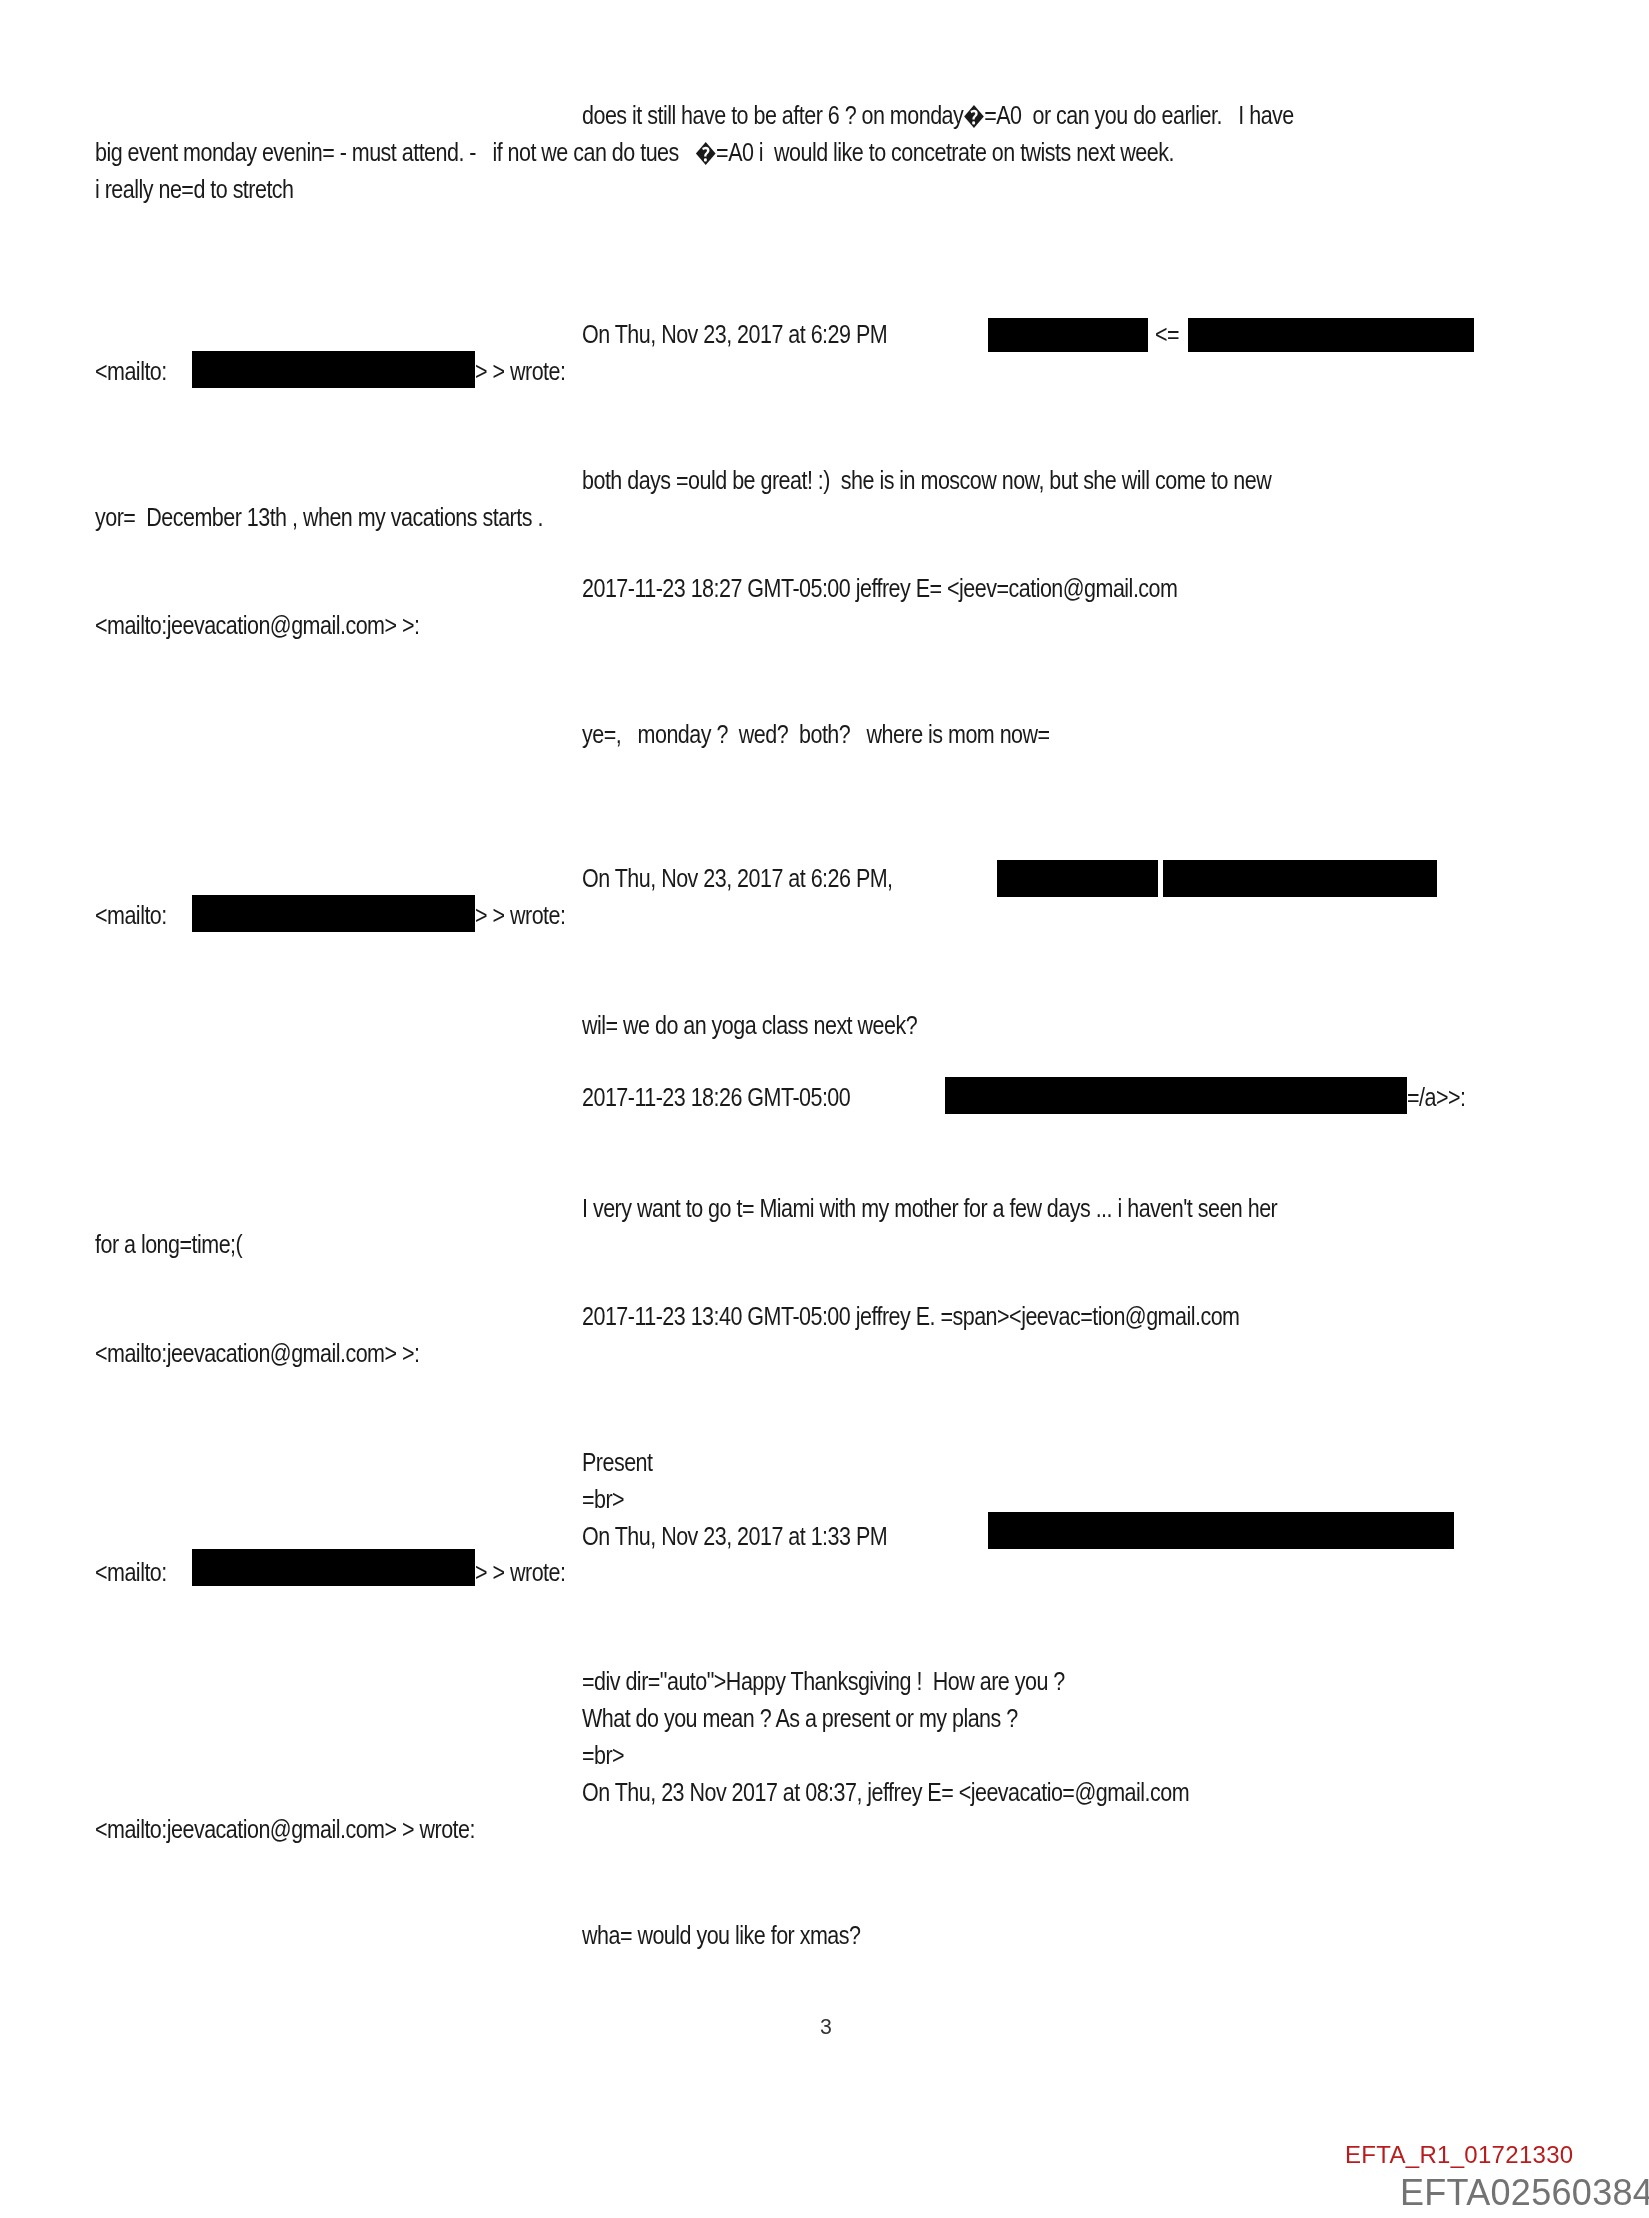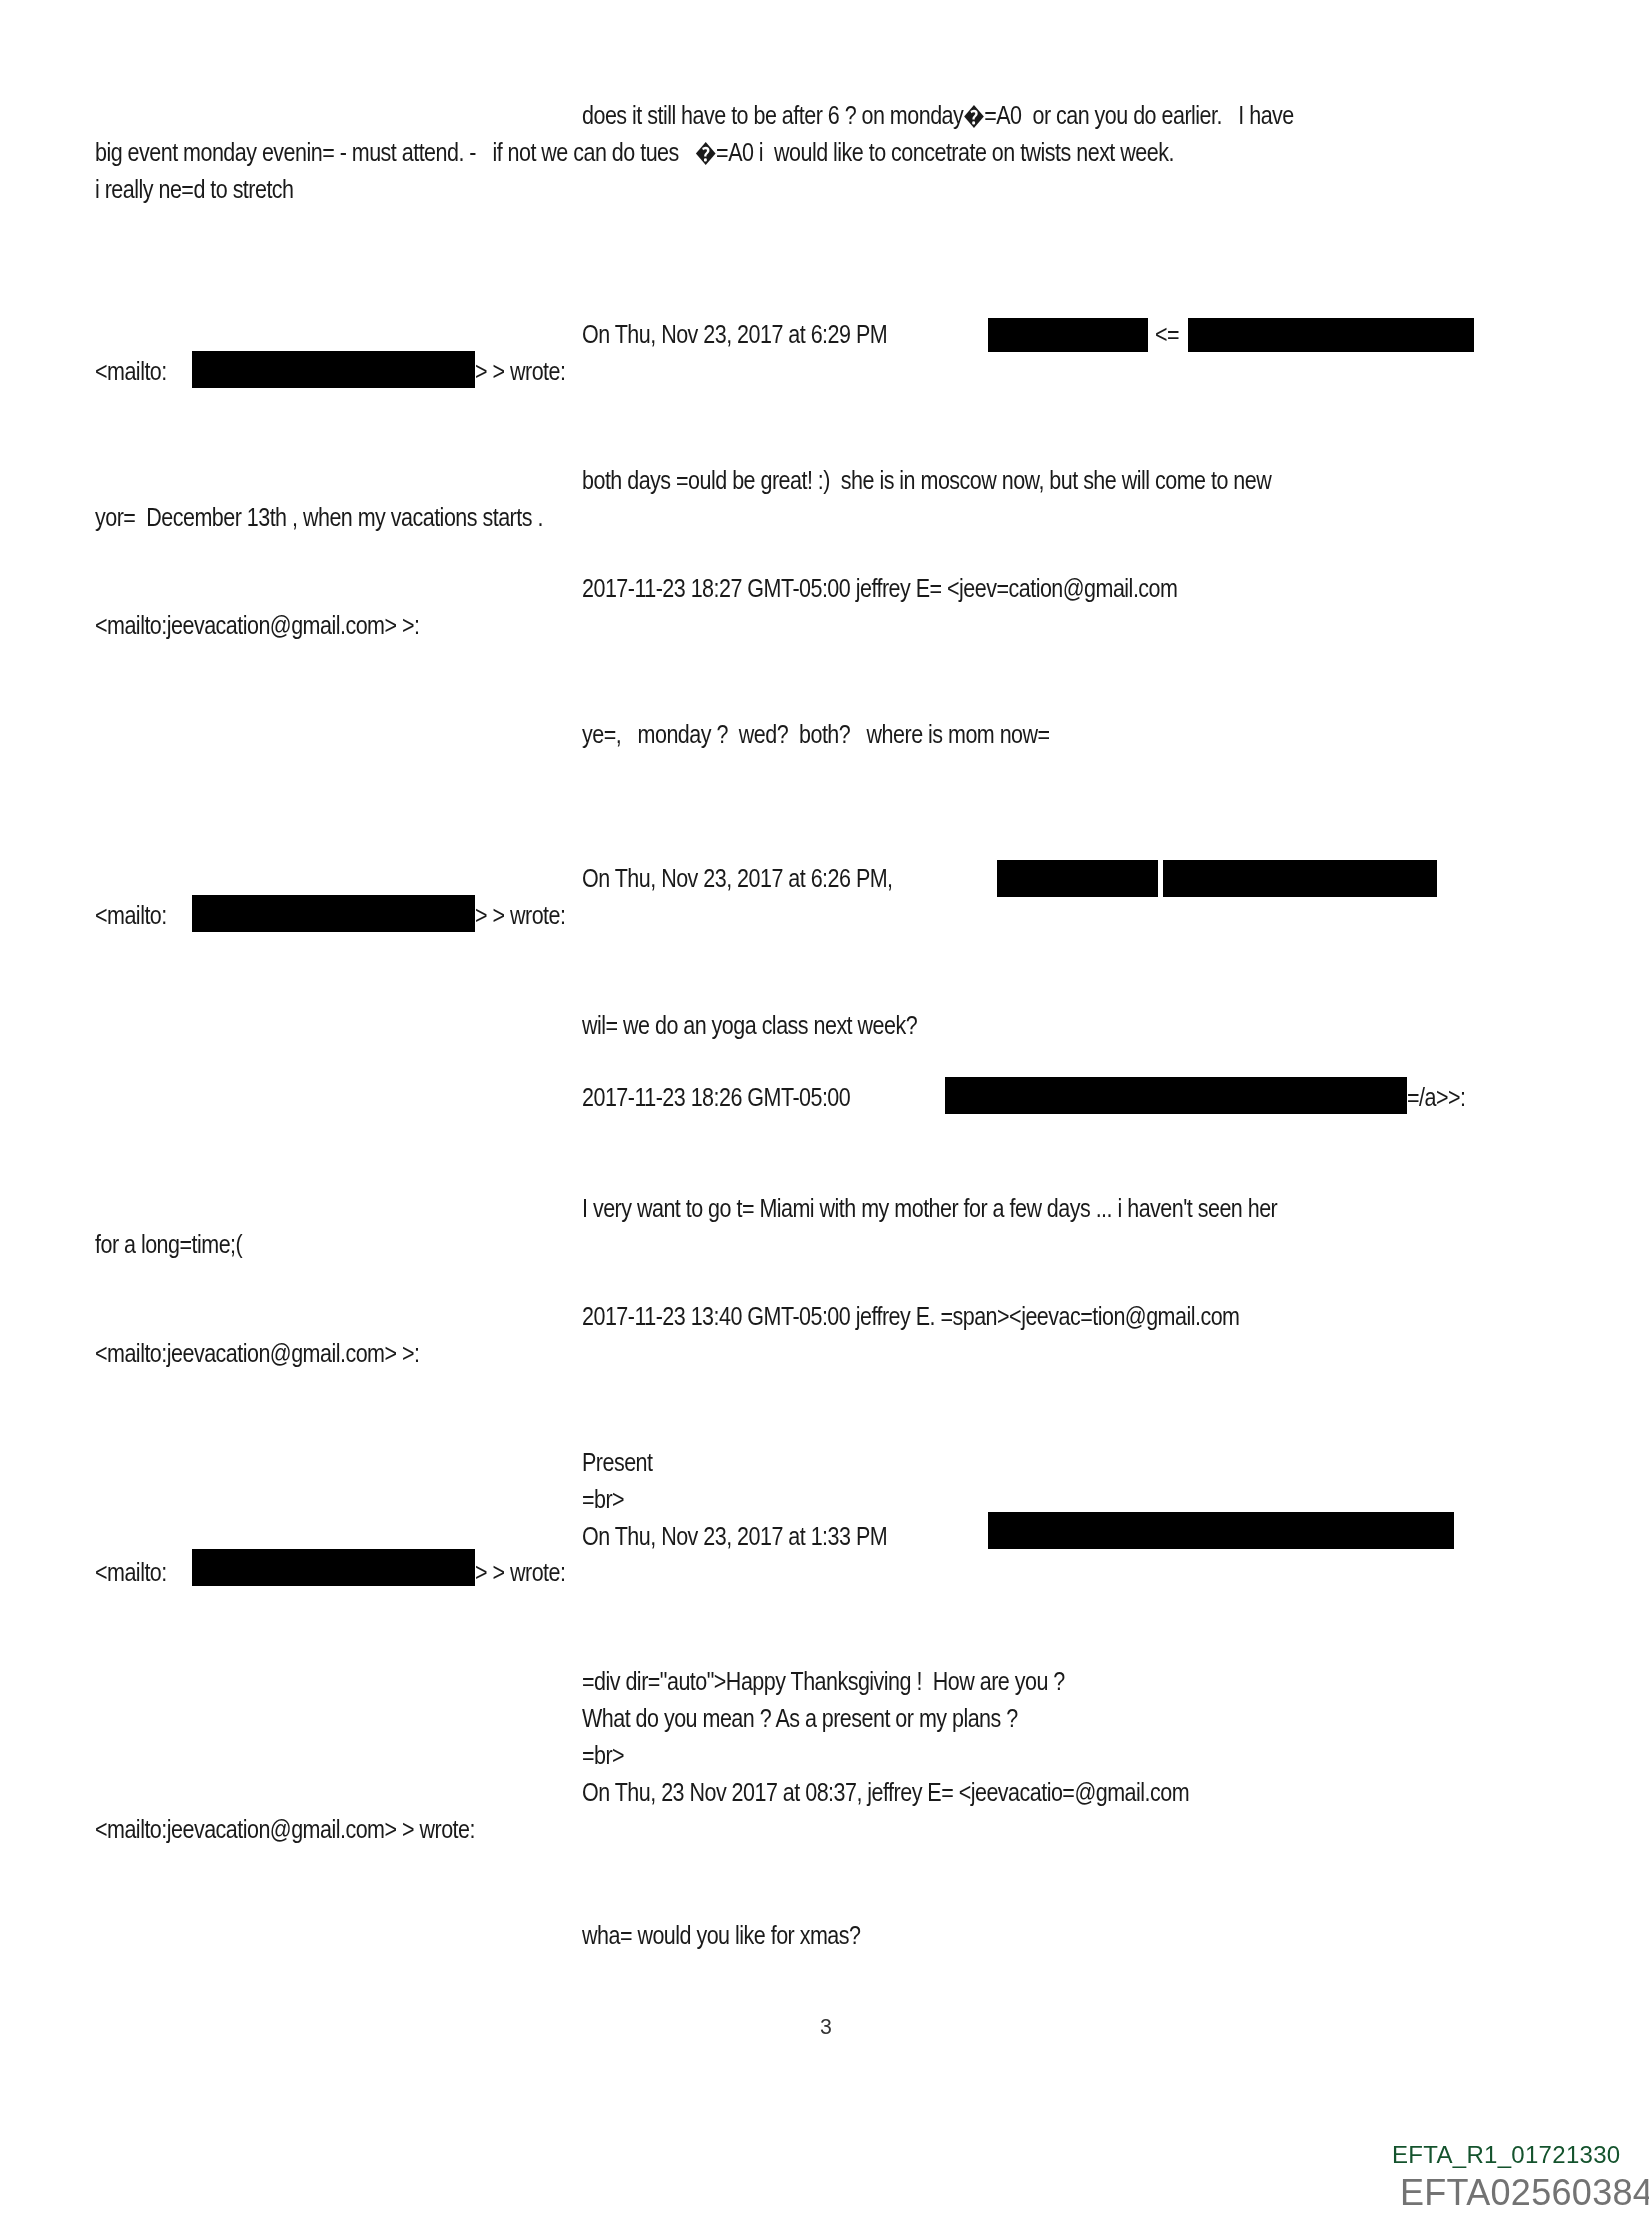--- a/index.html
+++ b/index.html
@@ -31,22 +31,22 @@
     .pagenum {
       position: absolute;
       font-size: 21.3px;
       color: #333333;
       left: 820px;
       top: 2015px;
     }
     .bates1 {
       position: absolute;
       font-size: 24px;
-      color: #14532d;
-      left: 1392px;
+      color: #b91c1c;
+      left: 1345px;
       top: 2141px;
       letter-spacing: 0.3px;
     }
     .bates2 {
       position: absolute;
       font-size: 36px;
       color: #737373;
       left: 1400px;
       top: 2172px;
       letter-spacing: 0.3px;

